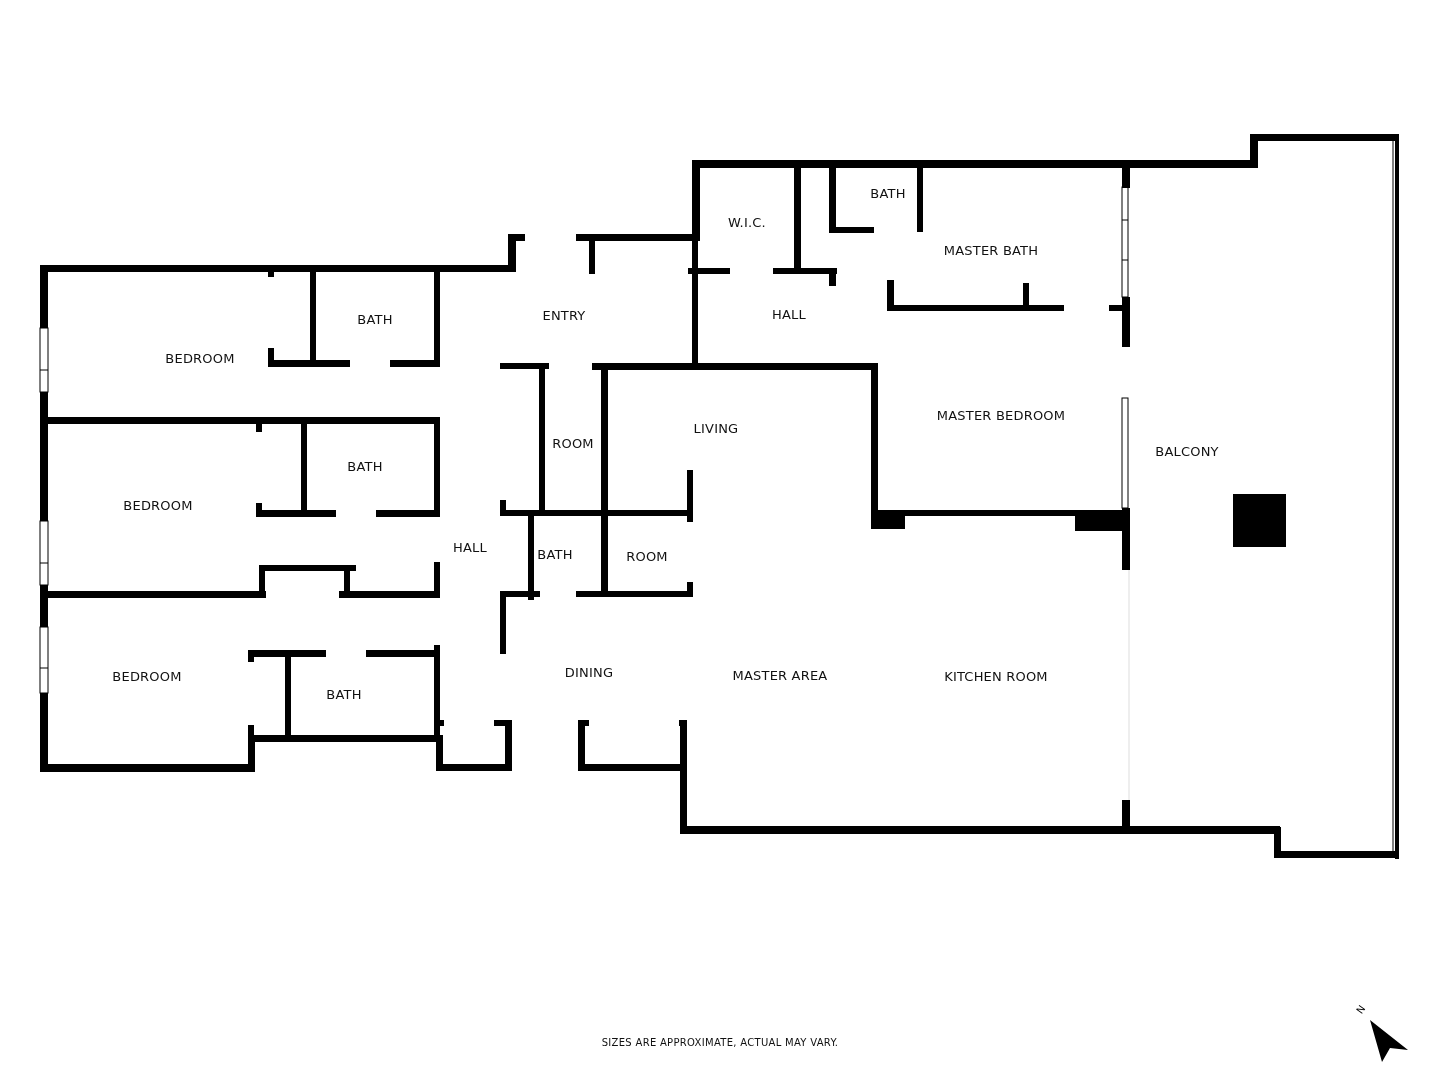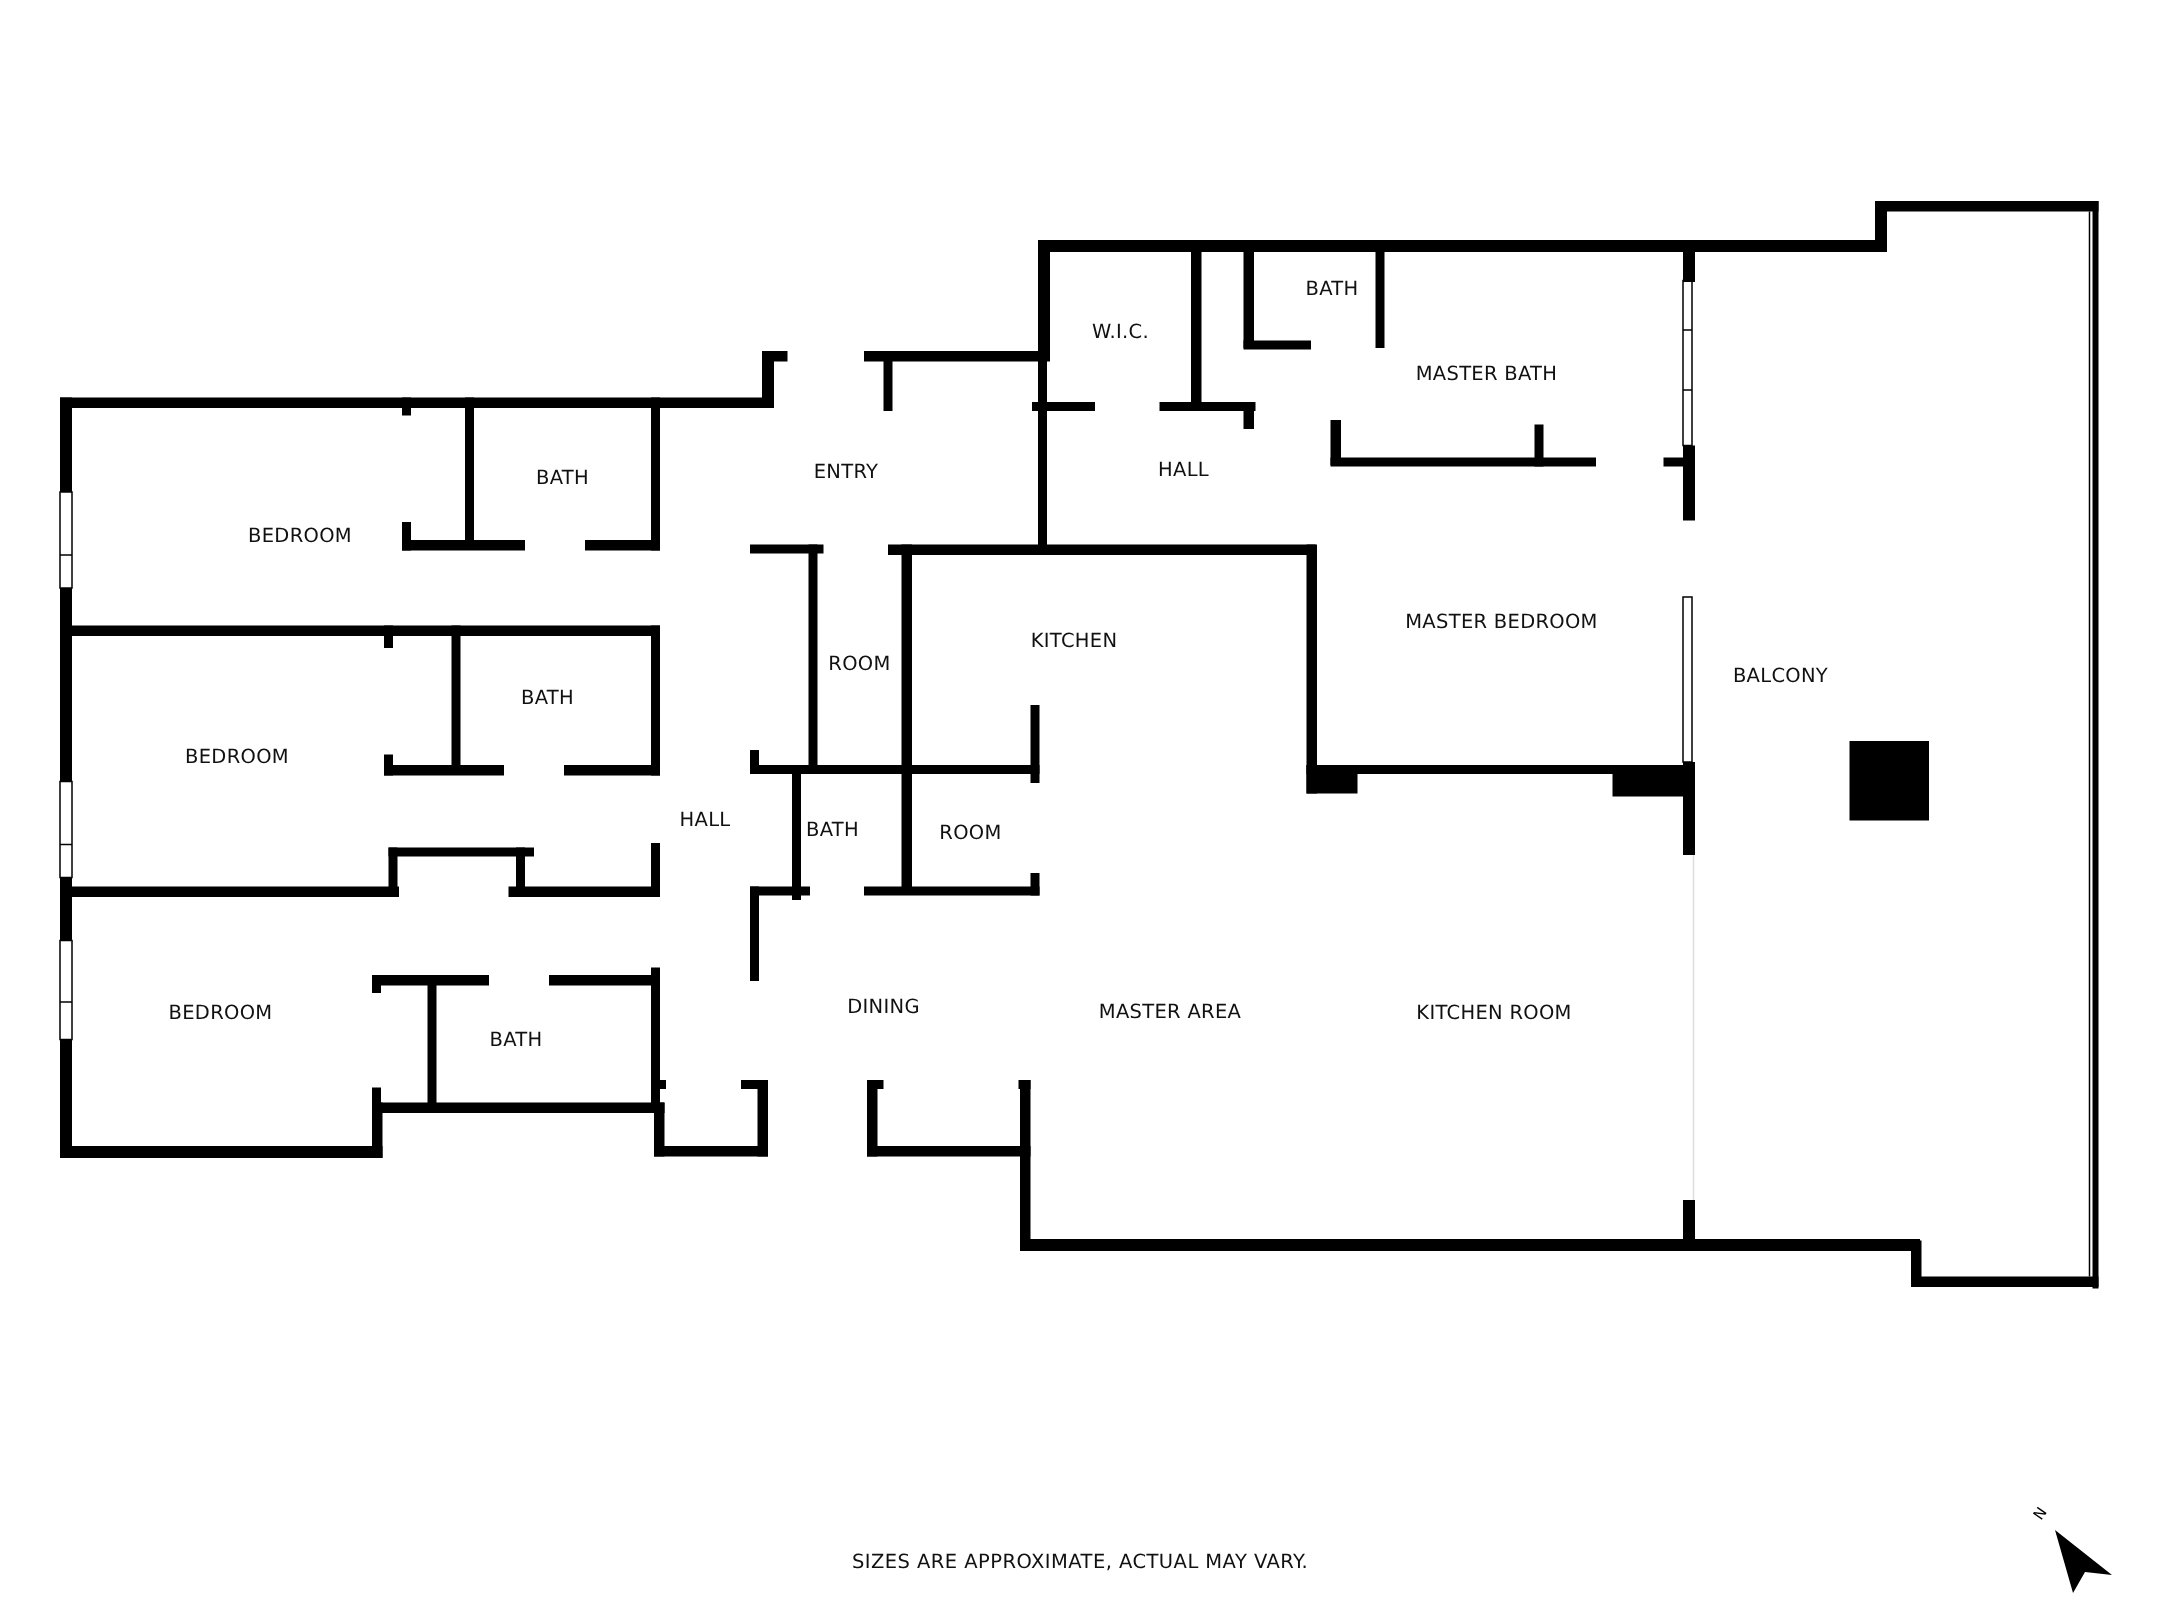--- a/index.html
+++ b/index.html
@@ -1,21 +1,21 @@
 <!DOCTYPE html>
 <html><head>
 <meta charset="utf-8">
 <style>
   html, body { margin: 0; padding: 0; background: #ffffff; }
   body { width: 1440px; height: 1080px; position: relative; overflow: hidden; font-family: "DejaVu Sans", sans-serif; }
   #plan { position: absolute; left: 0; top: 0; width: 1440px; height: 1080px; }
   .wall { fill: #000000; }
   .win { fill: #ffffff; stroke: #000000; stroke-width: 1; }
   .room-label { position: absolute; transform: translate(-50%, -50%); font-size: 13px; color: #111111; letter-spacing: 0.2px; white-space: nowrap; }
-  .disclaimer { position: absolute; left: 720px; top: 1042px; transform: translate(-50%, -50%); font-size: 13px; color: #111111; letter-spacing: 0.3px; white-space: nowrap; }
+  .disclaimer { position: absolute; left: 720px; top: 1042px; transform: translate(-50%, -50%); font-size: 10px; color: #111111; letter-spacing: 0.3px; white-space: nowrap; }
   .compass { position: absolute; left: 1352px; top: 1000px; width: 70px; height: 70px; }
   .compass-n { position: absolute; left: 1357px; top: 1004px; font-size: 10px; transform: rotate(-55deg); color: #000; }
 </style>
 </head>
 <body>
 
 <svg id="plan" viewBox="0 0 1440 1080" xmlns="http://www.w3.org/2000/svg">
   <g>
 
     <rect class="wall" x="40" y="265" width="475" height="7"></rect>
@@ -146,21 +146,21 @@
   <div class="room-label" style="left:200px;top:358px">BEDROOM</div>
   <div class="room-label" style="left:375px;top:319px">BATH</div>
   <div class="room-label" style="left:564px;top:315px">ENTRY</div>
   <div class="room-label" style="left:747px;top:222px">W.I.C.</div>
   <div class="room-label" style="left:888px;top:193px">BATH</div>
   <div class="room-label" style="left:991px;top:250px">MASTER BATH</div>
   <div class="room-label" style="left:789px;top:314px">HALL</div>
   <div class="room-label" style="left:158px;top:505px">BEDROOM</div>
   <div class="room-label" style="left:365px;top:466px">BATH</div>
   <div class="room-label" style="left:573px;top:443px">ROOM</div>
-  <div class="room-label" style="left:716px;top:428px">KITCHEN</div>
+  <div class="room-label" style="left:716px;top:428px">LIVING</div>
   <div class="room-label" style="left:1001px;top:415px">MASTER BEDROOM</div>
   <div class="room-label" style="left:1187px;top:451px">BALCONY</div>
   <div class="room-label" style="left:470px;top:547px">HALL</div>
   <div class="room-label" style="left:555px;top:554px">BATH</div>
   <div class="room-label" style="left:647px;top:556px">ROOM</div>
   <div class="room-label" style="left:147px;top:676px">BEDROOM</div>
   <div class="room-label" style="left:344px;top:694px">BATH</div>
   <div class="room-label" style="left:589px;top:672px">DINING</div>
   <div class="room-label" style="left:780px;top:675px">MASTER AREA</div>
   <div class="room-label" style="left:996px;top:676px">KITCHEN ROOM</div>

